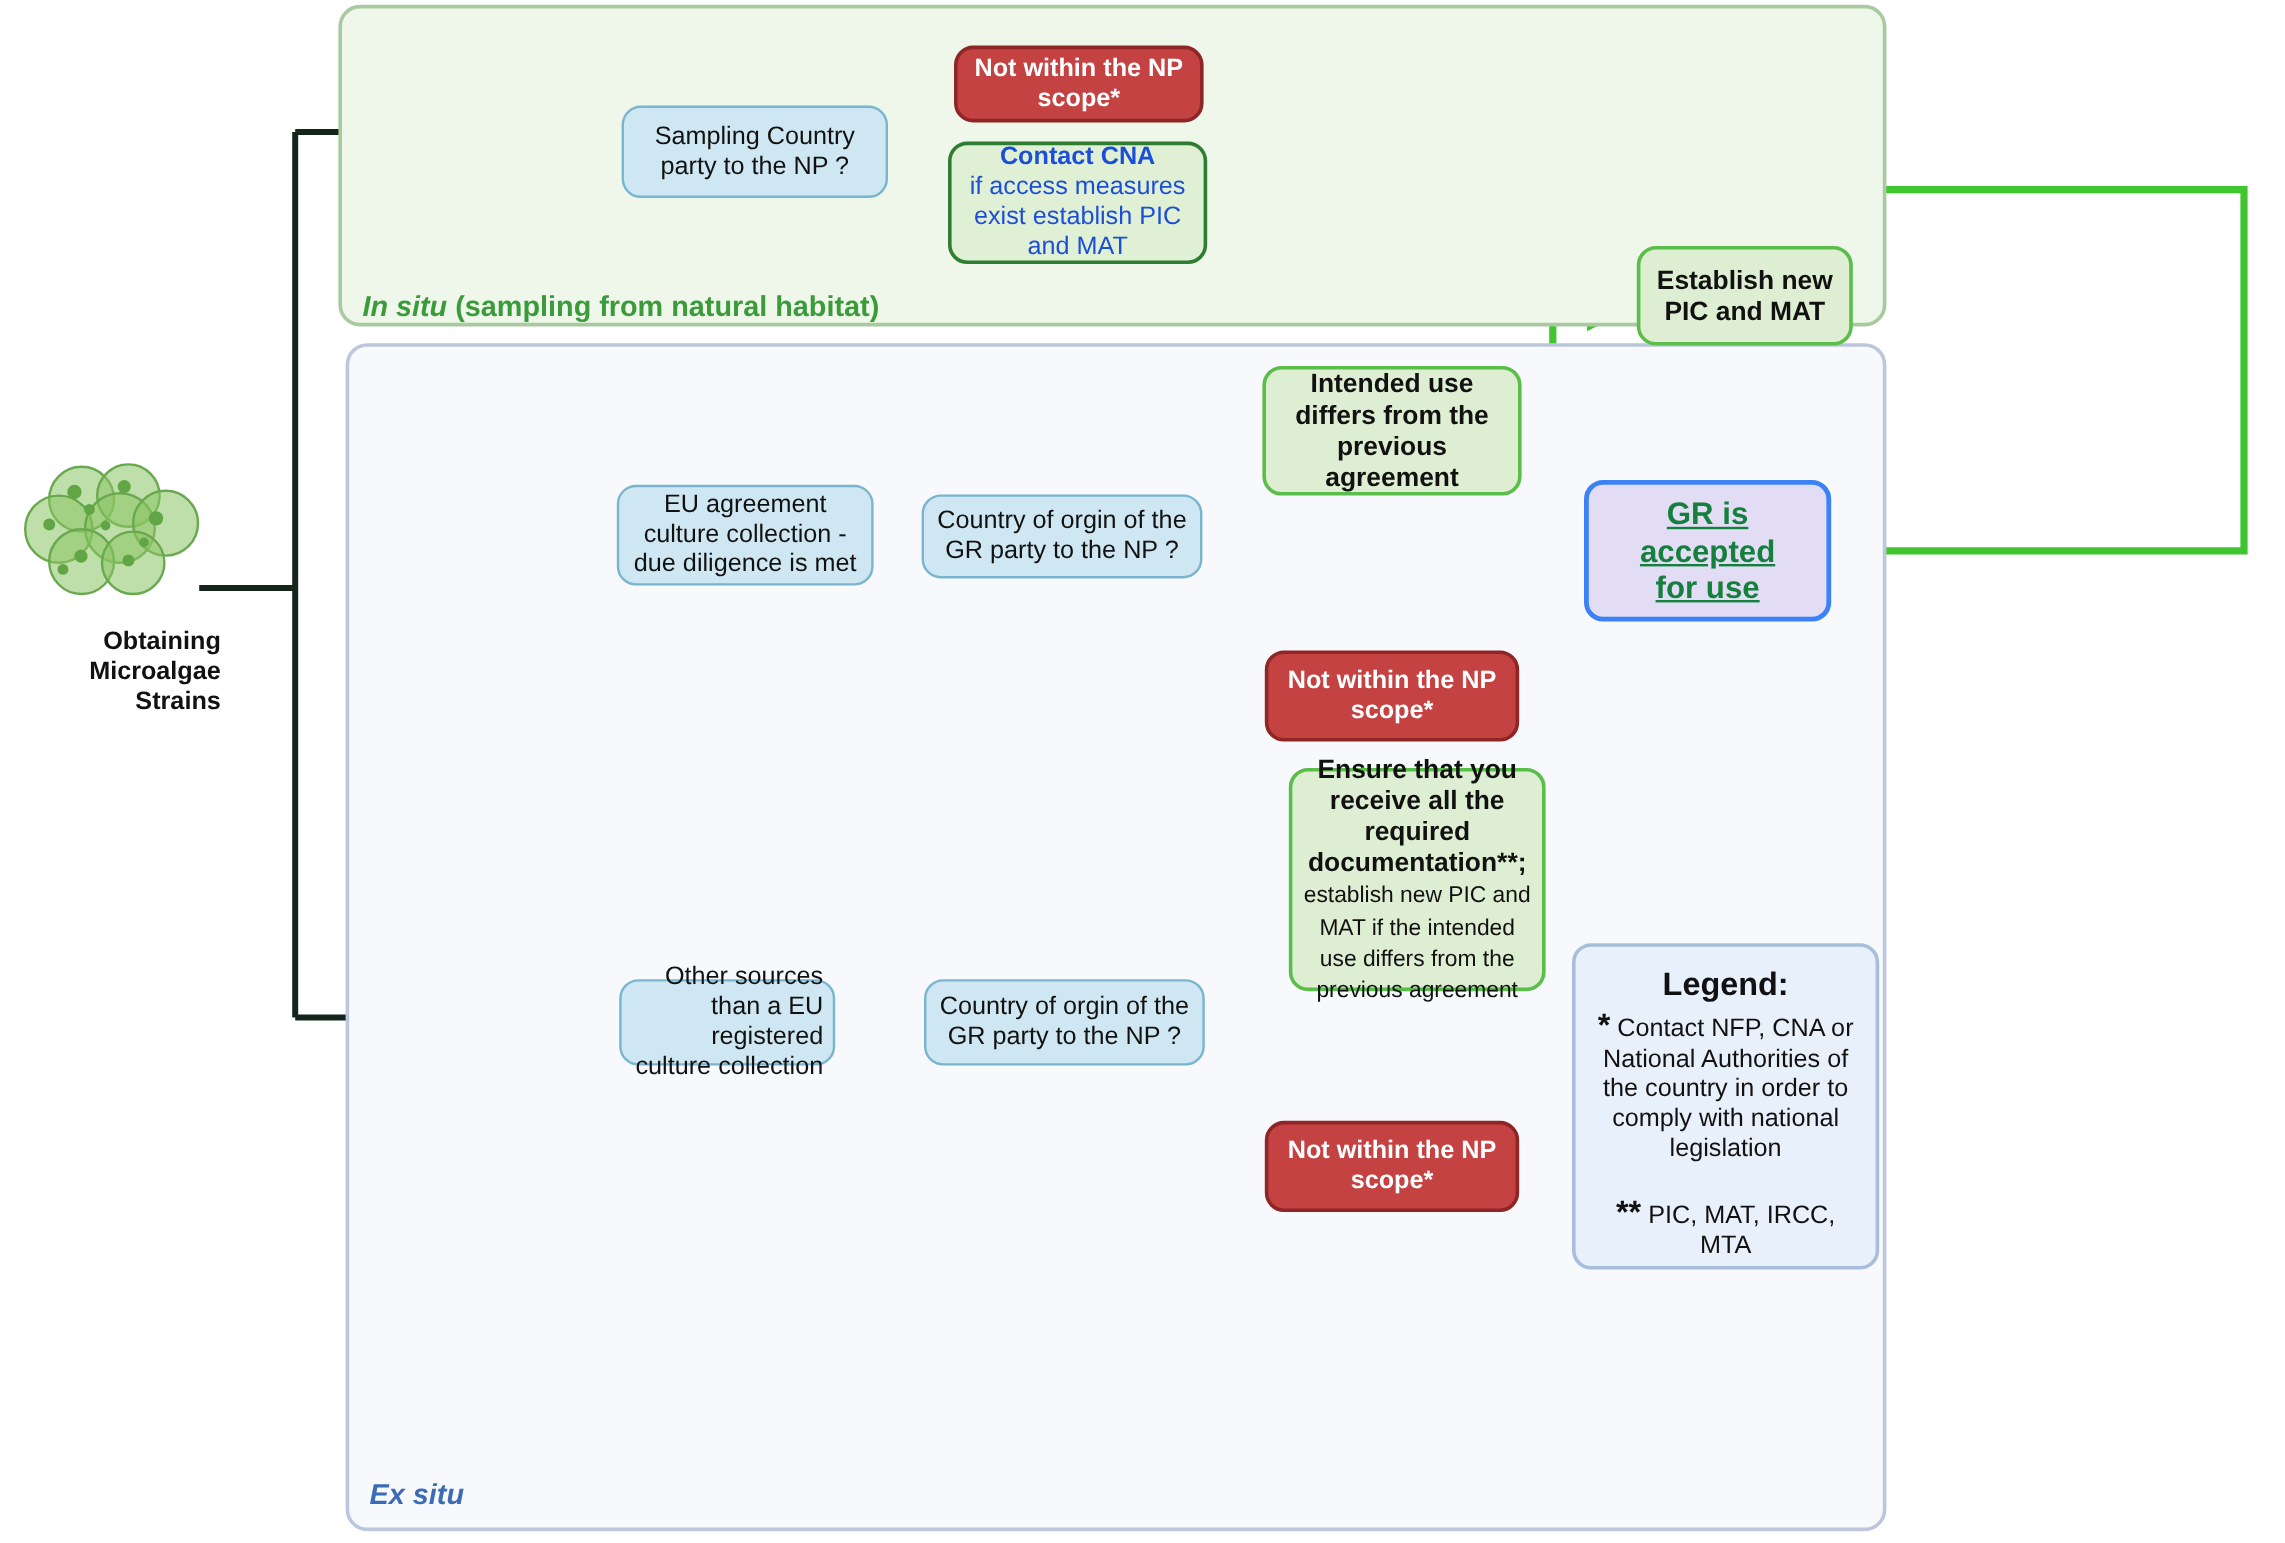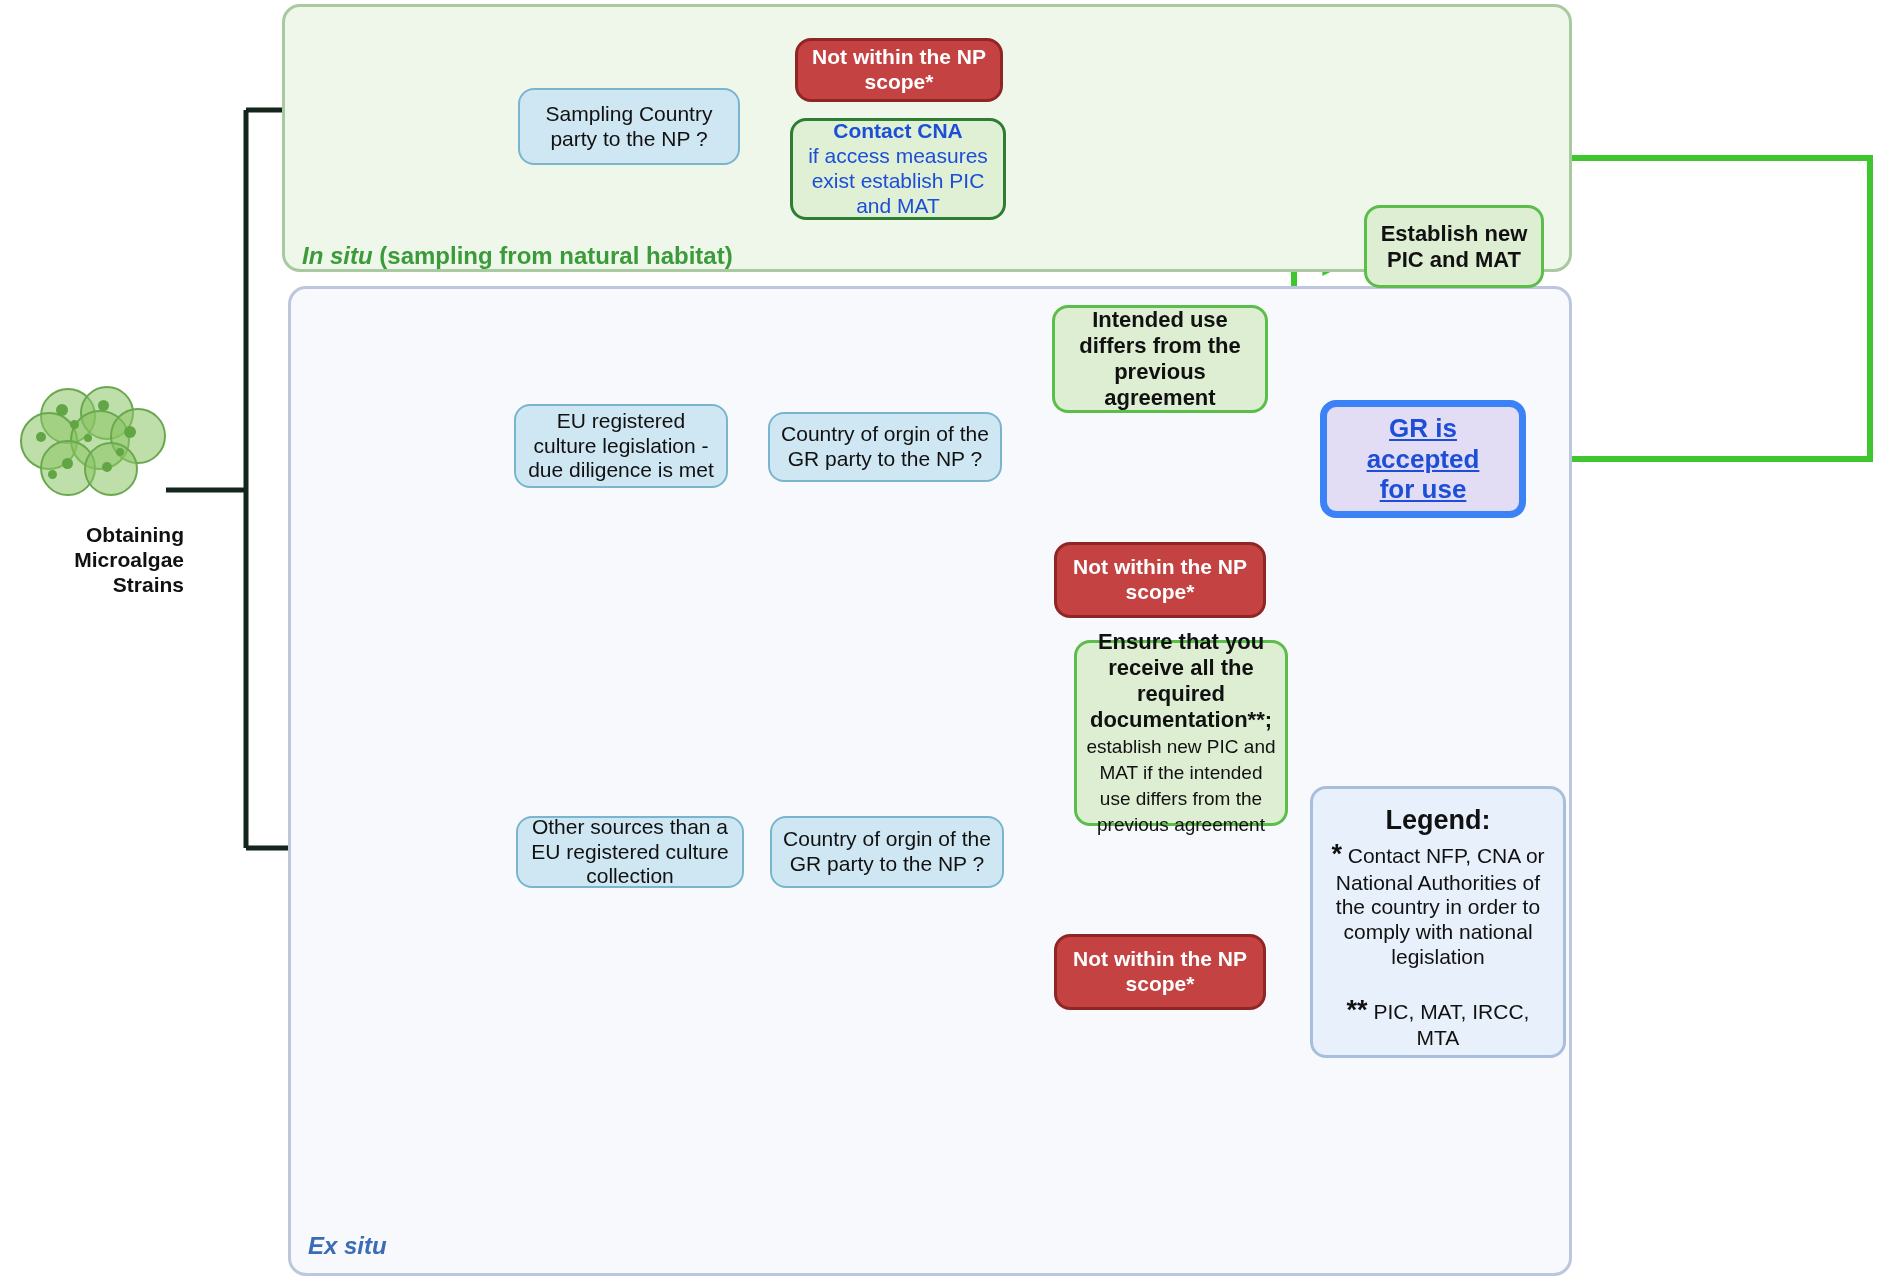--- a/index.html
+++ b/index.html
@@ -42,42 +42,42 @@
     font-size:21px;font-weight:bold;margin-top:12px;
   }
   .n-green{
     background:#dff0d4;border:3px solid #2f7d32;color:#1d4ed8;font-size:21px;
   }
   .n-green-lite{
     background:#ddeed2;border:3px solid #5bbd4a;color:#111;
     font-size:22px;font-weight:bold;
   }
   .n-purple{
-    background:#e2dcf5;border:7px solid #3b82f6;color:#1d4ed8;
+    background:#e2dcf5;border:4px solid #3b82f6;color:#15803d;
     font-size:26px;font-weight:bold;
   }
   .n-legend{
     background:#e8f0fb;border:3px solid #a9bedd;color:#111;
     font-size:21px;display:block;text-align:center;padding:16px 14px;
   }
   .b{font-weight:bold;}
   .u{text-decoration:underline;}
   .sm{font-size:19px;font-weight:400;}
   .legend-title{font-size:27px;font-weight:bold;display:block;margin-bottom:2px;}
   .star{font-size:27px;font-weight:bold;}
 
   
   #node-sampling{left:518px;top:88px;width:222px;height:77px;}
   #node-not-scope-1{left:795px;top:26px;width:208px;height:64px;}
   #node-contact-cna{left:790px;top:118px;width:216px;height:102px;}
   #node-eu-reg{left:514px;top:404px;width:214px;height:84px;}
   #node-origin-1{left:768px;top:412px;width:234px;height:70px;}
   #node-intended{left:1052px;top:305px;width:216px;height:108px;}
   #node-not-scope-2{left:1054px;top:530px;width:212px;height:76px;}
-  #node-other-src{left:516px;top:816px;width:228px;height:72px;}
+  #node-other-src{left:516px;top:816px;width:180px;height:72px;text-align:right;}
   #node-origin-2{left:770px;top:816px;width:234px;height:72px;}
   #node-ensure{left:1054px;top:640px;width:214px;height:186px;
                flex-direction:column;justify-content:center;margin-left:20px;}
   #node-not-scope-3{left:1054px;top:922px;width:212px;height:76px;}
   #node-establish{left:1364px;top:205px;width:180px;height:83px;}
   #node-gr{left:1320px;top:400px;width:206px;height:118px;}
   #node-legend{left:1310px;top:786px;width:256px;height:272px;}
 
   
   #algae{position:absolute;left:18px;top:386px;width:148px;height:110px;}
@@ -207,21 +207,21 @@
   </div>
 
   <div class="node n-green" id="node-contact-cna">
     <span class="inner">
       <span class="b">Contact CNA</span><br>
       <span>if access measures exist establish PIC and MAT</span>
     </span>
   </div>
 
   <div class="node n-blue" id="node-eu-reg">
-    <span class="inner">EU registered culture legislation - due diligence is met</span>
+    <span class="inner">EU agreement culture collection - due diligence is met</span>
   </div>
 
   <div class="node n-blue" id="node-origin-1">
     <span class="inner">Country of orgin of the  GR party to the NP ?</span>
   </div>
 
   <div class="node n-green-lite" id="node-intended">
     <span class="inner">Intended use differs from the previous agreement</span>
   </div>
 

